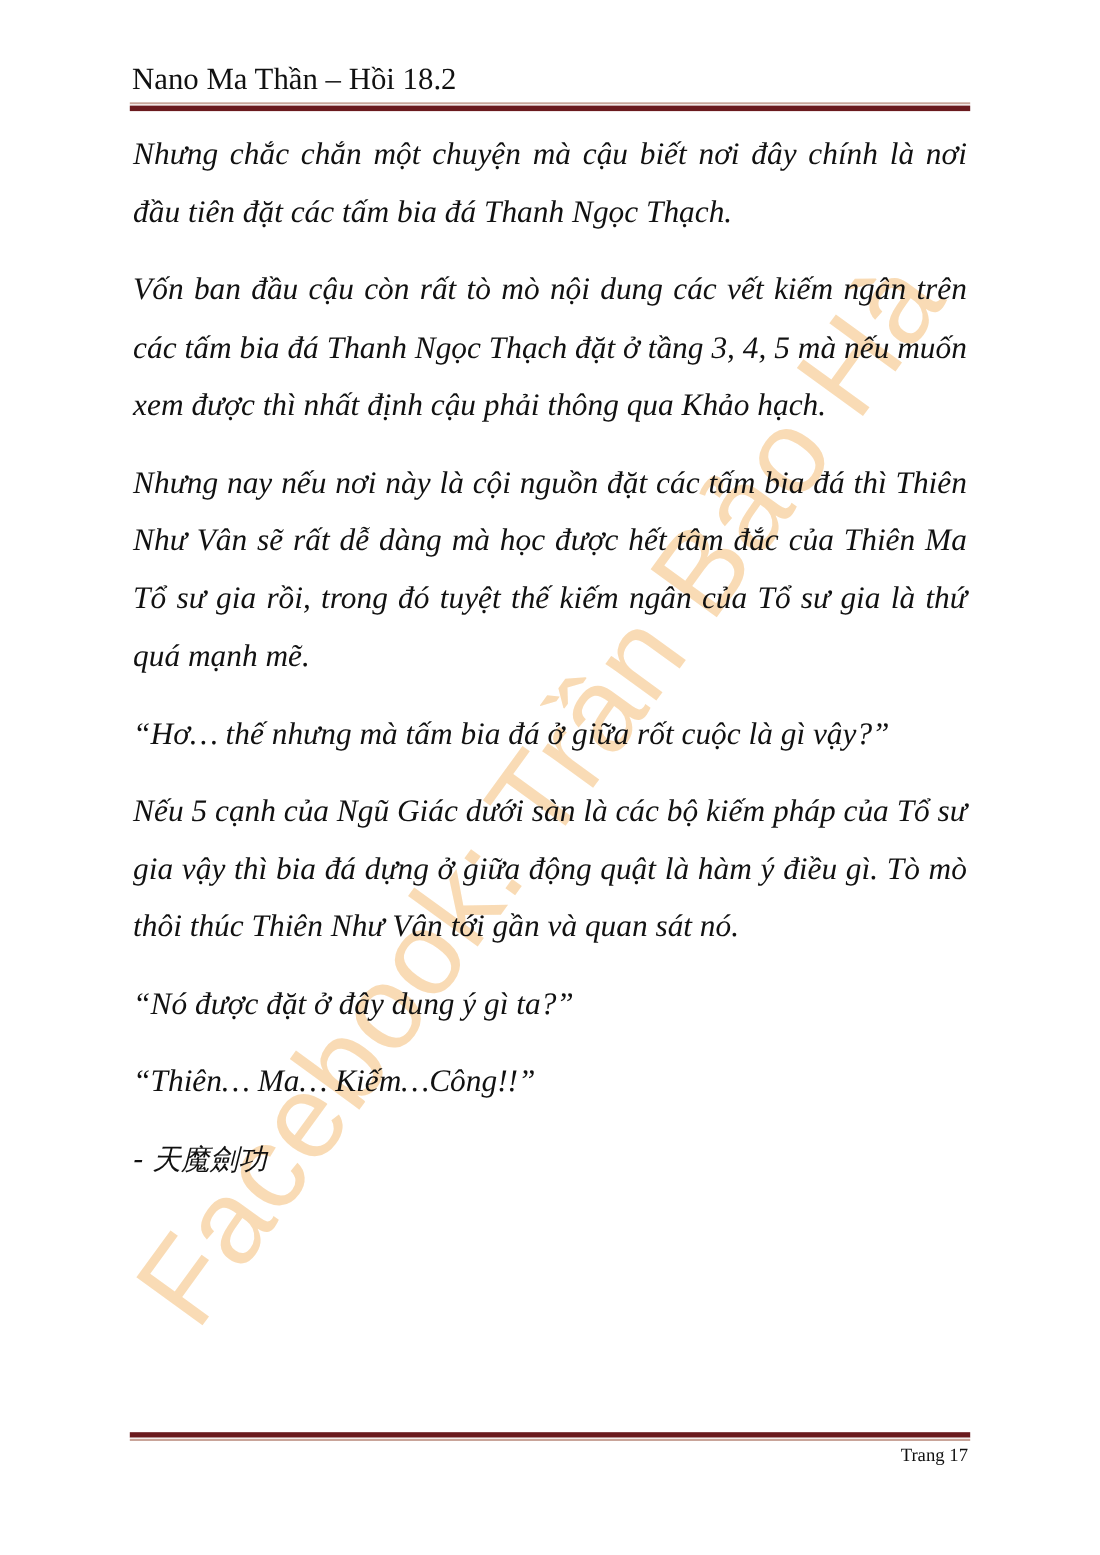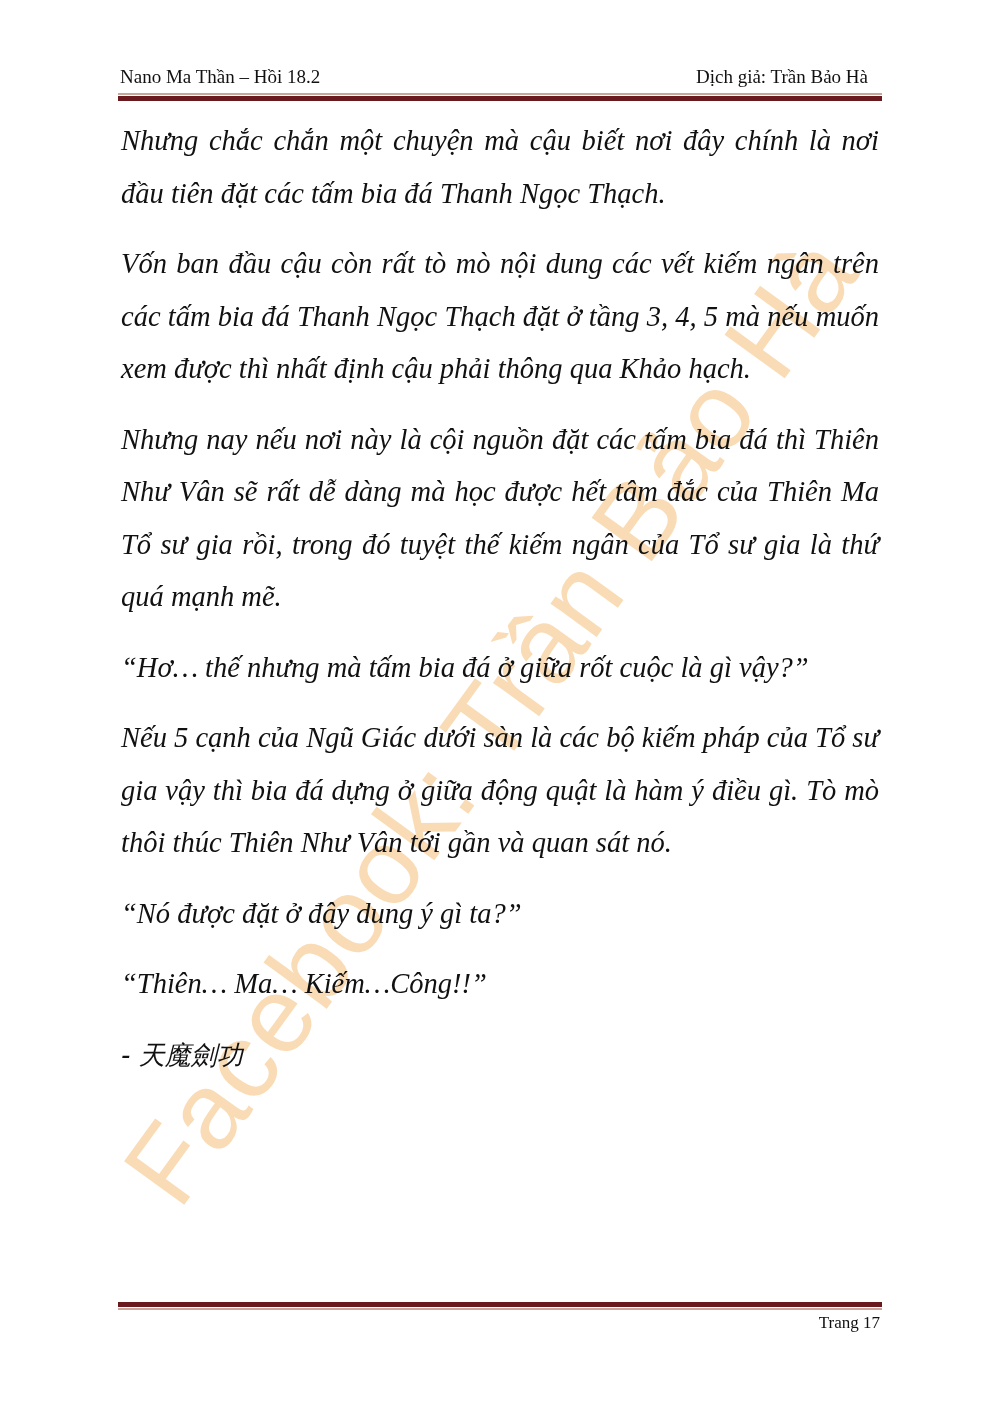--- a/index.html
+++ b/index.html
@@ -1,40 +1,39 @@
 <!DOCTYPE html>
 <html><head>
   <meta charset="utf-8">
   <style>
     html, body { margin: 0; padding: 0; background: #ffffff; }
     body { width: 1000px; height: 1414px; position: relative; overflow: hidden;
       font-family: "Liberation Serif", "DejaVu Serif", serif; color: #111; }
-    .header { position: absolute; left: 120px; right: 132px; top: 58px; height: 34px;
-      display: flex; justify-content: space-between; align-items: flex-end;
-      font-size: 19px; line-height: 30px; }
+    .header { position: absolute; left: 120px; right: 120px; top: 58px; height: 34px;
+      display: flex; justify-content: space-between; 
+      font-size: 28px; line-height: 30px; }
     .rule-top { position: absolute; left: 118px; width: 764px; top: 93px; }
     .rule-bottom { position: absolute; left: 118px; width: 764px; top: 1302px; }
     .rule .thin { height: 2px; background: #c9a59a; }
     .rule .thick { height: 5px; background: #6a1a1e; }
     .rule .gap { height: 1px; background: #fff; }
     .footer { position: absolute; right: 120px; top: 1312px; font-size: 17px; line-height: 22px; }
     .content { position: absolute; left: 121px; width: 758px; top: 115px; font-size: 28.5px; font-style: italic; }
     .para { margin: 0 0 18px 0; line-height: 52.5px; text-align: justify; }
     .para.last-left { text-align: left; }
     .cjk { font-family: "DejaVu Sans", sans-serif; font-size: 26px; }
     .watermark { position: absolute; left: 490px; top: 720px; transform: translate(-50%, -50%) rotate(-54deg);
       font-family: "Liberation Sans", "DejaVu Sans", sans-serif; font-size: 108px; white-space: nowrap;
       color: #f6c98e; opacity: 0.65; pointer-events: none; letter-spacing: 1px; }
   </style>
 </head>
 <body>
 
 <div class="header">
   <span>Nano Ma Thần – Hồi 18.2</span>
-  <span>Dịch giả: Trần Bảo Hà</span>
 </div>
 
 <div class="rule rule-top">
   <div class="thin"></div>
     <div class="gap"></div>
     <div class="thick"></div>
 </div>
 
 <div class="watermark">Facebook: Trần Bảo Hà</div>
 

